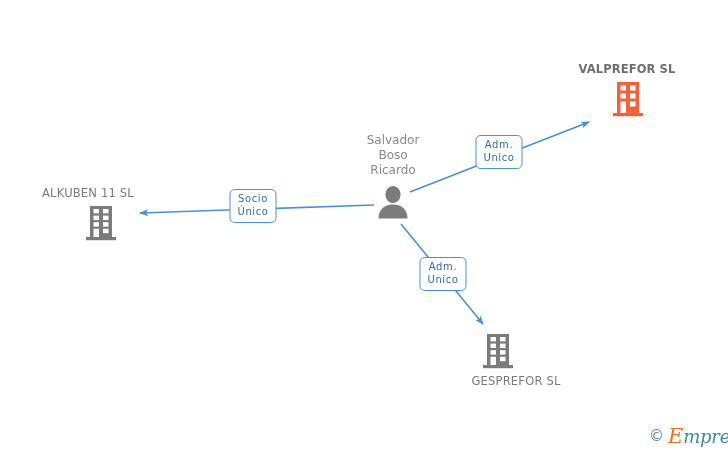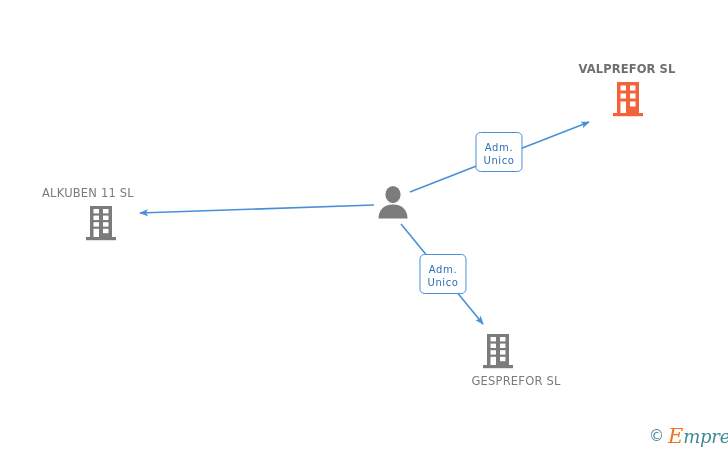--- a/index.html
+++ b/index.html
@@ -70,21 +70,21 @@
     position: absolute;
     transform: translate(-50%, -50%);
     box-sizing: border-box;
     border: 1px solid #4a90d9;
     border-radius: 5px;
     background: #ffffff;
     color: #2f6fb5;
     font-size: 10px;
     line-height: 13px;
     letter-spacing: 0.6px;
-    padding: 8px 7px 4px 7px;
+    padding: 2px 7px 4px 7px;
     text-align: center;
     white-space: nowrap;
     z-index: 5;
   }
 
   
   .watermark {
     position: absolute;
     display: flex;
     align-items: center;
@@ -121,20 +121,25 @@
       </marker>
     </defs>
 
     <line x1="410" y1="192" x2="589" y2="122" stroke="#4a90d9" stroke-width="1.6" marker-end="url(#arrowhead)"></line>
 
     <line x1="374" y1="205" x2="140" y2="213" stroke="#4a90d9" stroke-width="1.6" marker-end="url(#arrowhead)"></line>
 
     <line x1="401" y1="224" x2="483" y2="324" stroke="#4a90d9" stroke-width="1.6" marker-end="url(#arrowhead)"></line>
   </svg>
 
+  <div class="person-name" style="left:393px; top:133px;">
+    <div>Salvador</div>
+    <div>Boso</div>
+    <div>Ricardo</div>
+  </div>
 
   <div class="person-icon" style="left:393px; top:204px;">
     <svg width="34" height="36" viewBox="0 0 34 36">
 
       <ellipse cx="17" cy="10.5" rx="7.6" ry="8.6" fill="#7c7c7c"></ellipse>
 
       <path d="M17 20.5 C7.5 20.5 2.5 26.5 2.5 34.5 L31.5 34.5 C31.5 26.5 26.5 20.5 17 20.5 Z" fill="#7c7c7c"></path>
     </svg>
   </div>
 
@@ -186,20 +191,24 @@
       <rect x="8.5" y="23.8" width="5.5" height="8.2" fill="#ffffff"></rect>
     </svg>
   </div>
   <div class="node-label" style="left:516px; top:374px;">GESPREFOR SL</div>
 
   <div class="badge" style="left:499px; top:152px;">
     <div>Adm.</div>
     <div>Unico</div>
   </div>
 
+  <div class="badge" style="left:253px; top:206px;">
+    <div>Socio</div>
+    <div>Único</div>
+  </div>
 
   <div class="badge" style="left:443px; top:274px;">
     <div>Adm.</div>
     <div>Unico</div>
   </div>
 
   <div class="watermark" style="left:649px; top:427px;">
     <span class="wm-c">©</span>
     <span class="wm-word"><span class="wm-e">E</span><span>mpresia</span></span>
   </div>

